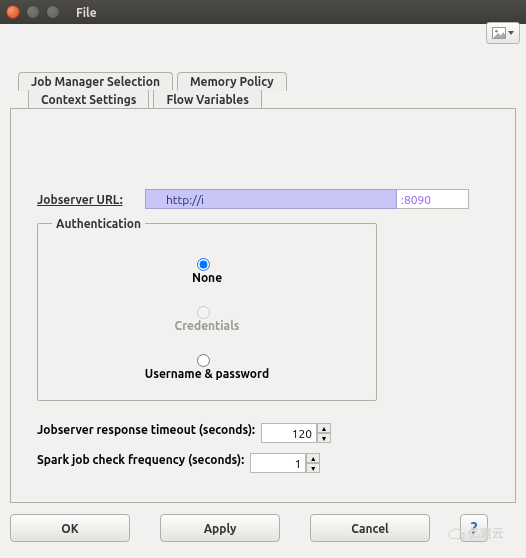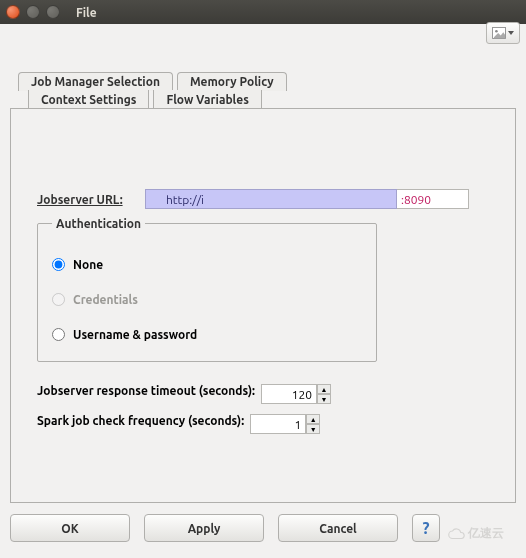--- a/index.html
+++ b/index.html
@@ -26,38 +26,38 @@
   .tab.row2t { border-top: none; border-radius: 0 0 0 0; padding-top:3px; }
   .tab.active { background: #e8e6ff; border-color:#8c8bc4; z-index:2;}
   .tab-row.row2 .tab { border-top: none; text-align: center; }
 
   .panel { border: 1px solid #b0afac; background: #f2f1f0; padding: 80px 26px 18px 26px; min-height: 395px; margin-top:-1px; position:relative; }
 
   .form-row { display: flex; align-items: center; margin-bottom: 8px; }
   .form-label { font-weight: bold; color: #333; }
   .url-label { width: 108px; text-decoration: underline; }
   .url-input { flex: 0 0 252px; height: 20px; background: #c7c6f7; border: 1px solid #a3a2ce; color: #2f2e6b; padding: 0 20px; }
-  .url-port { width: 72px; height: 20px; border: 1px solid #b8b7b3; background: #fff; padding: 0 4px; color:#be185d; border-left:none;}
+  .url-port { width: 72px; height: 20px; border: 1px solid #b8b7b3; background: #fff; padding: 0 4px; color:#8b5cf6; border-left:none;}
 
   fieldset.auth { border: 1px solid #b0afac; border-radius: 2px; padding: 18px 14px 18px 14px; margin-top: 4px; width: 340px; }
   fieldset.auth legend { font-weight: bold; padding: 0 4px; color:#333; }
-  .radio-row { display: flex; align-items: center; margin: 10px 0 22px 0; }
+  .radio-row { display: flex; align-items: center; margin: 10px 0 22px 0; flex-direction: column; }
   .radio-row:last-child { margin-bottom: 2px; }
   .radio-row input { margin-right: 8px; }
   .radio-row.disabled { color: #9a9995; }
   .radio-row label { font-weight: bold; }
 
   .num-row { display:flex; margin-top: 22px; }
   .num-row .lbl { font-weight:bold; }
   .num-input { width:56px; height:20px; border:1px solid #b8b7b3; text-align:right; padding:0 4px; margin-left:6px; background:#fff;}
   .spin { display:flex; flex-direction:column; }
   .spin button { width:14px; height:10px; font-size:7px; line-height:7px; padding:0; border:1px solid #b8b7b3; background:#ececea; }
 
   
-  .button-bar { position:absolute; bottom:16px; left:10px; right:10px; display:flex; gap:14px; align-items:center; }
+  .button-bar { position:absolute; bottom:16px; left:10px; right:10px; display:flex; gap:30px; align-items:center; }
   .btn { width:120px; height:28px; background:linear-gradient(#fdfdfc,#e3e2df); border:1px solid #b0afac; border-radius:4px; font-weight:bold; color:#333; cursor:default; }
   .help { width:28px; height:28px; border:1px solid #b0afac; border-radius:4px; background:linear-gradient(#fdfdfc,#e3e2df); display:flex; align-items:center; justify-content:center; color:#3b73b9; font-weight:bold; font-size:16px; }
 
   
   .wm { position:absolute; right:22px; bottom:16px; color:#d5d4d2; font-size:14px; font-weight:bold; display:flex; align-items:center; gap:2px;}
   .wm .c { width:18px;height:12px; }
 </style>
 </head>
 <body>
 

